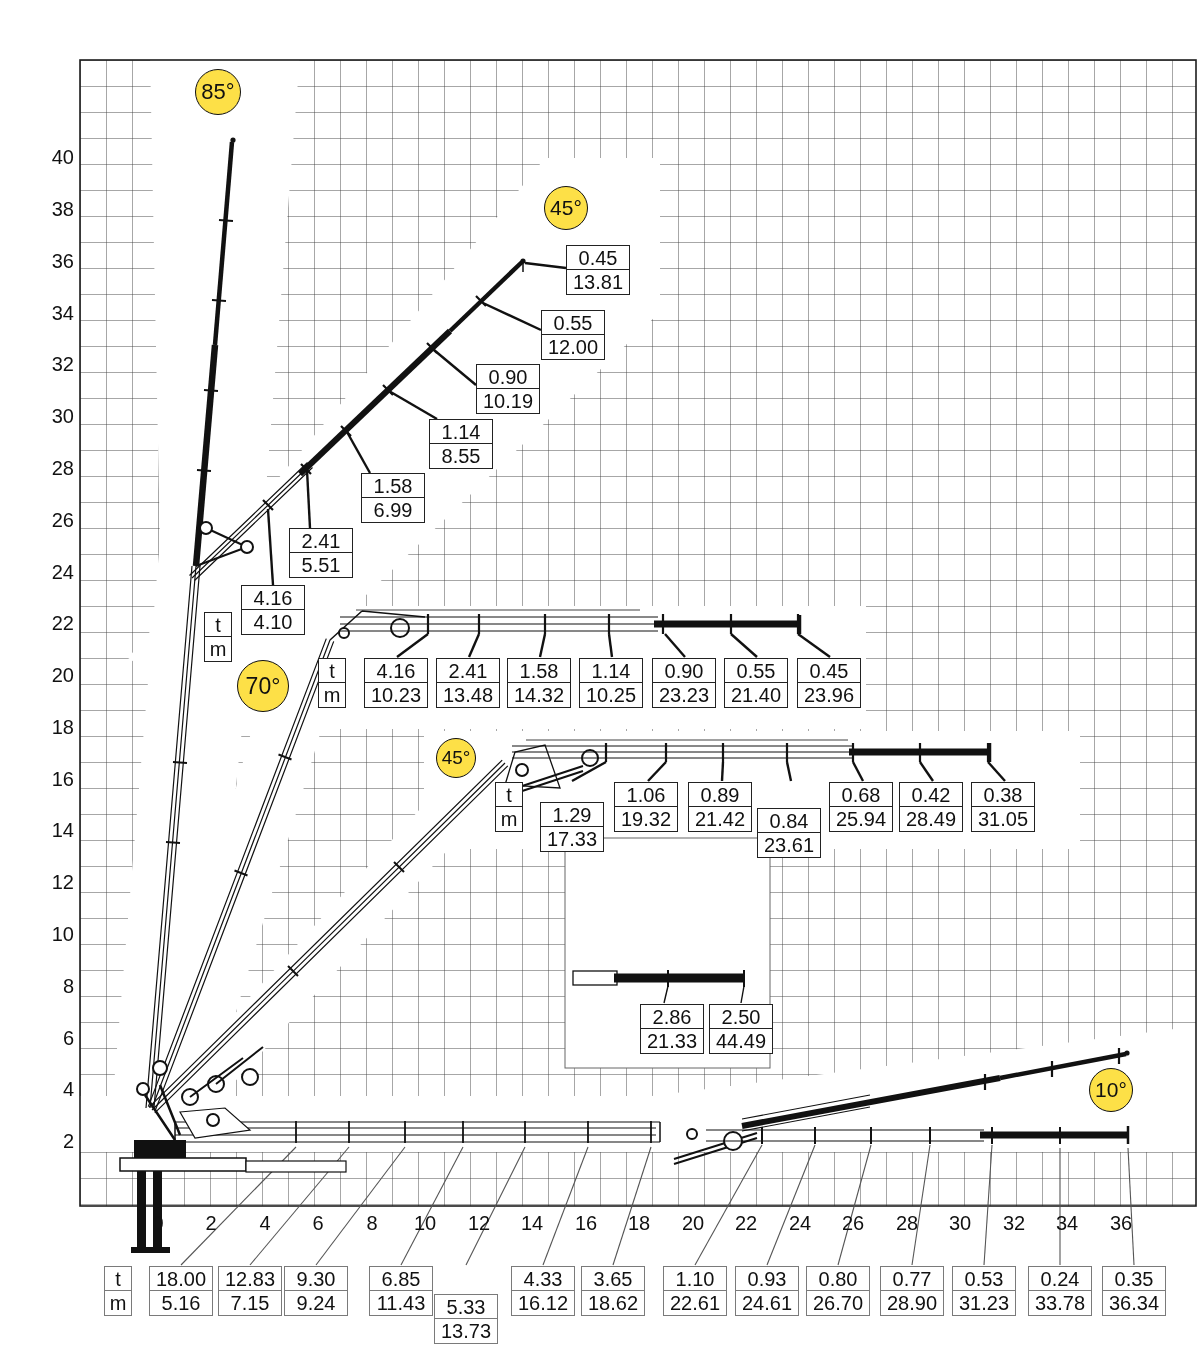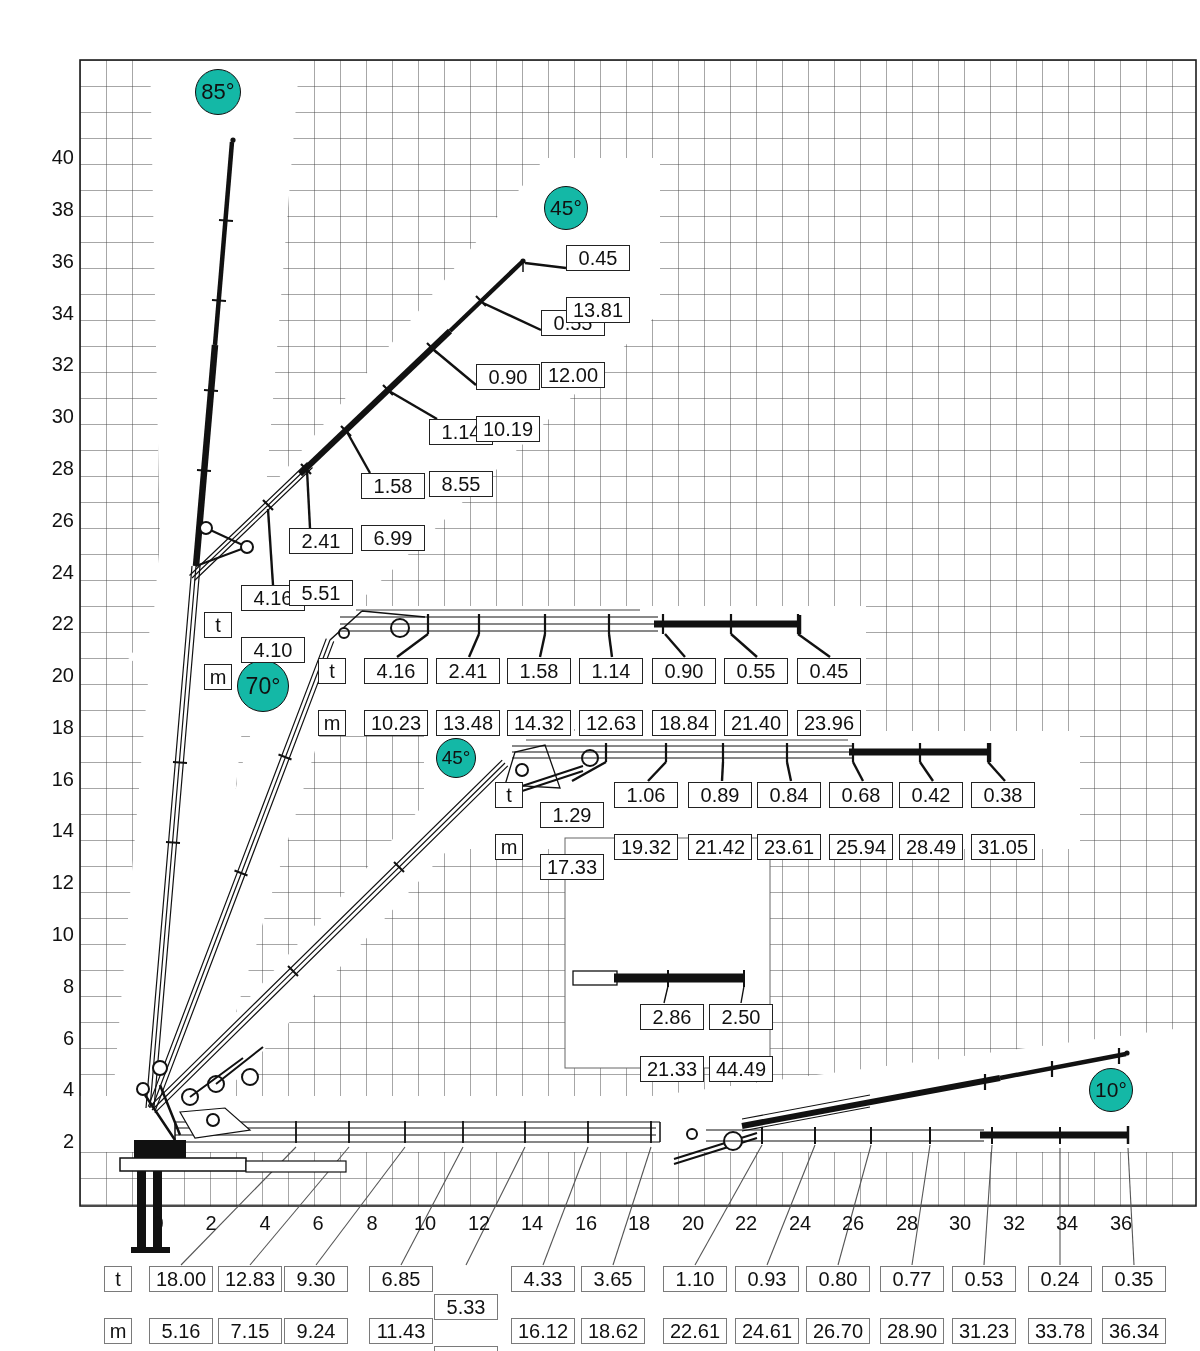--- a/index.html
+++ b/index.html
@@ -1,27 +1,27 @@
 <!DOCTYPE html>
 <html><head>
 <meta charset="utf-8">
 <style>
   html,body{margin:0;padding:0;background:#fff;}
   .stage{position:relative;width:1200px;height:1351px;background:#fff;overflow:hidden;
          font-family:"Liberation Sans",sans-serif;color:#111;}
   .stage svg{position:absolute;left:0;top:0;}
   .ylab{position:absolute;left:28px;width:46px;text-align:right;font-size:20px;line-height:26px;}
   .xlab{position:absolute;transform:translateX(-50%);font-size:20px;line-height:24px;top:1211px;}
-  .pair{position:absolute;display:flex;flex-direction:column;align-items:stretch;text-align:center;gap:28px;}
+  .pair{position:absolute;display:flex;flex-direction:column;align-items:stretch;text-align:center;}
   .pair .v{box-sizing:border-box;min-width:64px;padding:0 4px;border:1.7px solid #222;background:#fff;
            font-size:20px;line-height:24px;white-space:nowrap;}
   .pair .v + .v{margin-top:-1.7px;}
   .pair.light .v{border-color:#7a7a7a;}
   .pair.legend .v{min-width:28px;padding:0 3px;}
-  .angle{position:absolute;box-sizing:border-box;border:1.8px solid #111;border-radius:50%;background:#14b8a6;
+  .angle{position:absolute;box-sizing:border-box;border:1.8px solid #111;border-radius:50%;background:#fde047;
          display:flex;align-items:center;justify-content:center;}
 </style>
 </head>
 <body>
 
 <div class="stage">
 
 <svg width="1200" height="1351" viewBox="0 0 1200 1351">
   <defs>
     <pattern id="g" width="26" height="26" x="80" y="60" patternUnits="userSpaceOnUse">
@@ -236,25 +236,25 @@
 <div class="pair" style="left:436px;top:658px">
   <span class="v">2.41</span>
   <span class="v">13.48</span>
 </div>
 <div class="pair" style="left:507px;top:658px">
   <span class="v">1.58</span>
   <span class="v">14.32</span>
 </div>
 <div class="pair" style="left:579px;top:658px">
   <span class="v">1.14</span>
-  <span class="v">12.63</span>
+  <span class="v">10.25</span>
 </div>
 <div class="pair" style="left:652px;top:658px">
   <span class="v">0.90</span>
-  <span class="v">18.84</span>
+  <span class="v">23.23</span>
 </div>
 <div class="pair" style="left:724px;top:658px">
   <span class="v">0.55</span>
   <span class="v">21.40</span>
 </div>
 <div class="pair" style="left:797px;top:658px">
   <span class="v">0.45</span>
   <span class="v">23.96</span>
 </div>
 
@@ -267,21 +267,21 @@
   <span class="v">17.33</span>
 </div>
 <div class="pair" style="left:614px;top:782px">
   <span class="v">1.06</span>
   <span class="v">19.32</span>
 </div>
 <div class="pair" style="left:688px;top:782px">
   <span class="v">0.89</span>
   <span class="v">21.42</span>
 </div>
-<div class="pair" style="left:757px;top:782px">
+<div class="pair" style="left:757px;top:808px">
   <span class="v">0.84</span>
   <span class="v">23.61</span>
 </div>
 <div class="pair" style="left:829px;top:782px">
   <span class="v">0.68</span>
   <span class="v">25.94</span>
 </div>
 <div class="pair" style="left:899px;top:782px">
   <span class="v">0.42</span>
   <span class="v">28.49</span>

